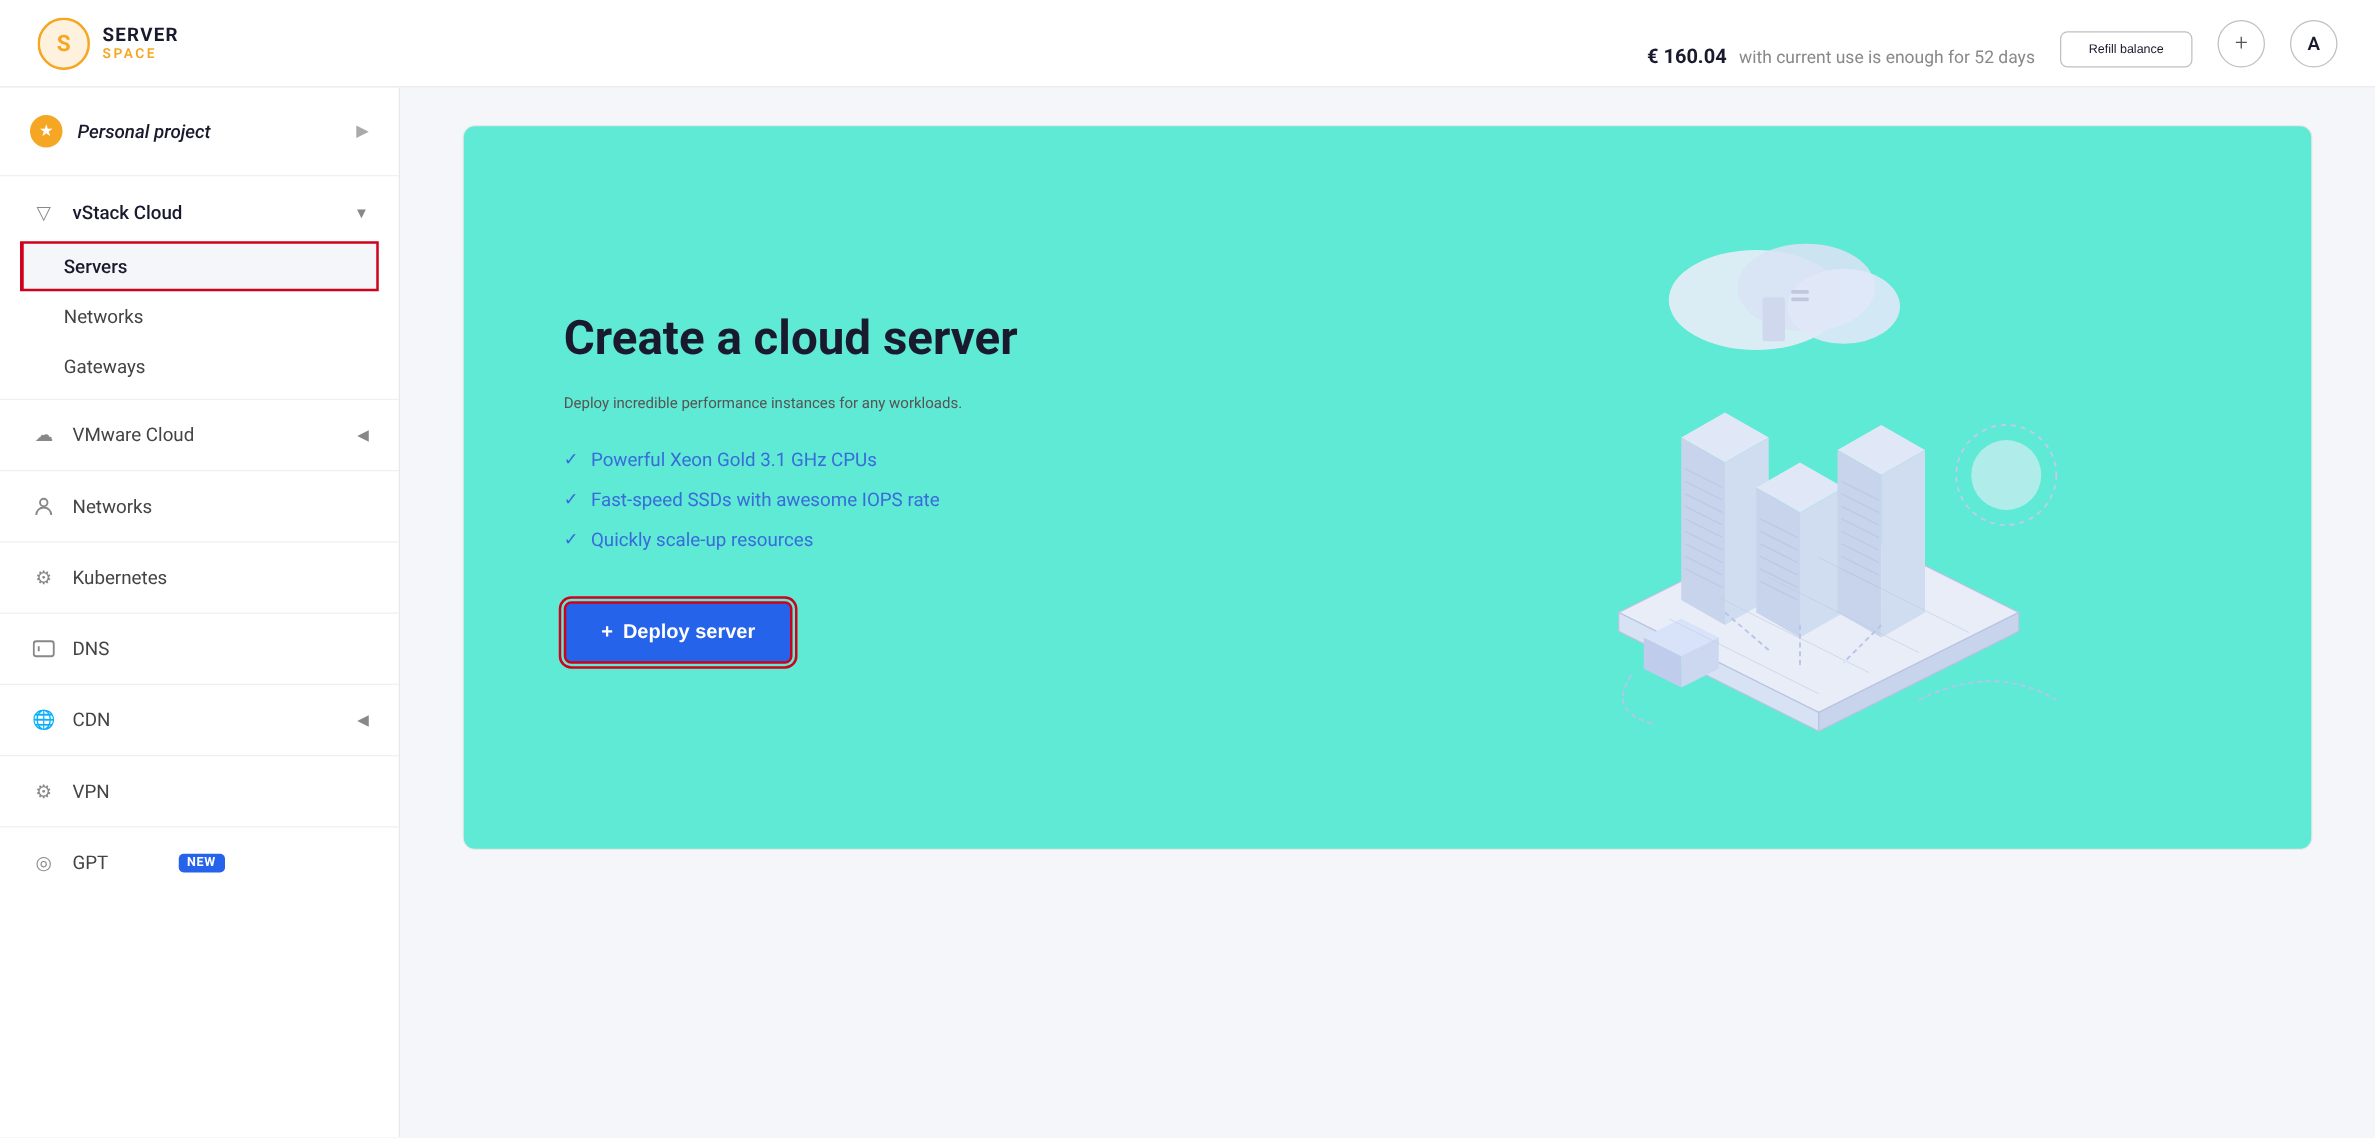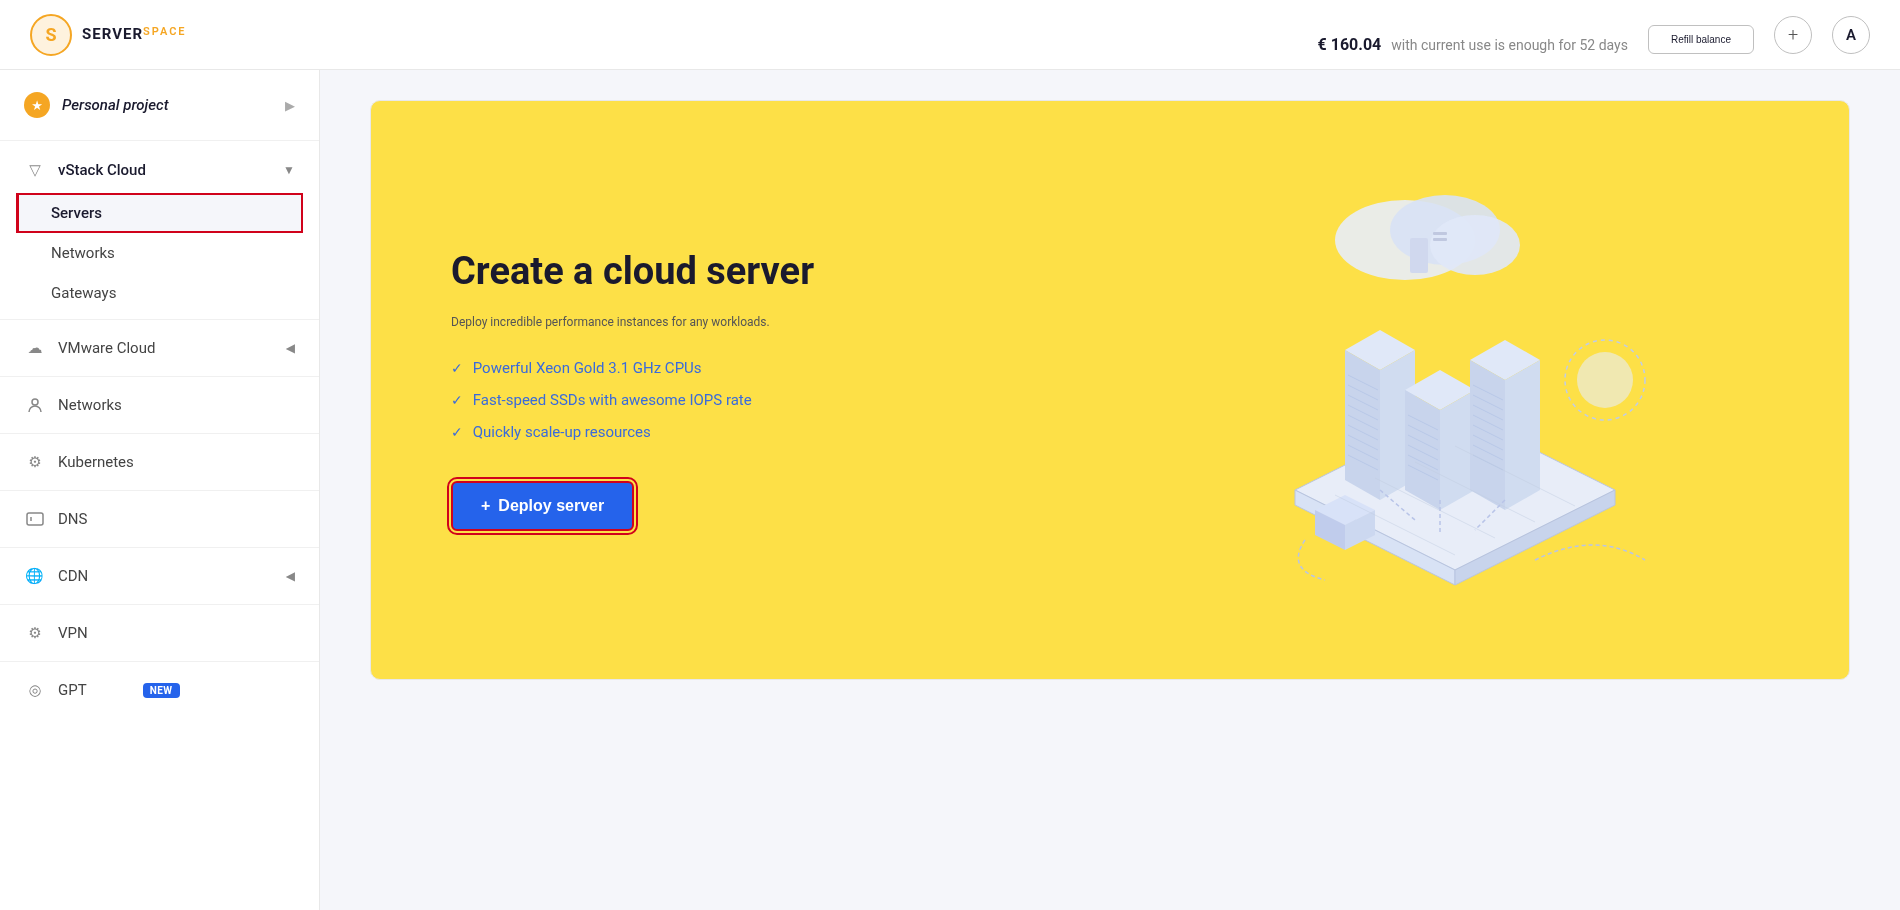--- a/index.html
+++ b/index.html
@@ -28,35 +28,34 @@
       display: flex;
       align-items: center;
       gap: 10px;
     }
     .logo-icon {
       width: 42px;
       height: 42px;
     }
     .logo-text {
       display: flex;
-      flex-direction: row;
+      flex-direction: column;
       line-height: 1.1;
     }
     .logo-server {
       font-size: 15px;
       font-weight: 700;
       color: #1a1a2e;
       letter-spacing: 1px;
     }
     .logo-space {
       font-size: 11px;
       font-weight: 600;
       color: #f5a623;
       letter-spacing: 2px;
-      text-align: right;
     }
     .header-right {
       display: flex;
       align-items: flex-end;
       gap: 20px;
     }
     .balance-amount {
       font-weight: 700;
       color: #1a1a2e;
     }
@@ -241,21 +240,21 @@
     
     .main {
       flex: 1;
       padding: 30px;
       overflow-y: auto;
       display: flex;
       align-items: flex-start;
       justify-content: center;
     }
     .card {
-      background: #fde047;
+      background: #5eead4;
       border-radius: 10px;
       border: 1px solid #e8e8e8;
       width: 100%;
       max-width: 1480px;
       min-height: 580px;
       display: flex;
       align-items: center;
       padding: 60px 80px;
       gap: 60px;
     }

